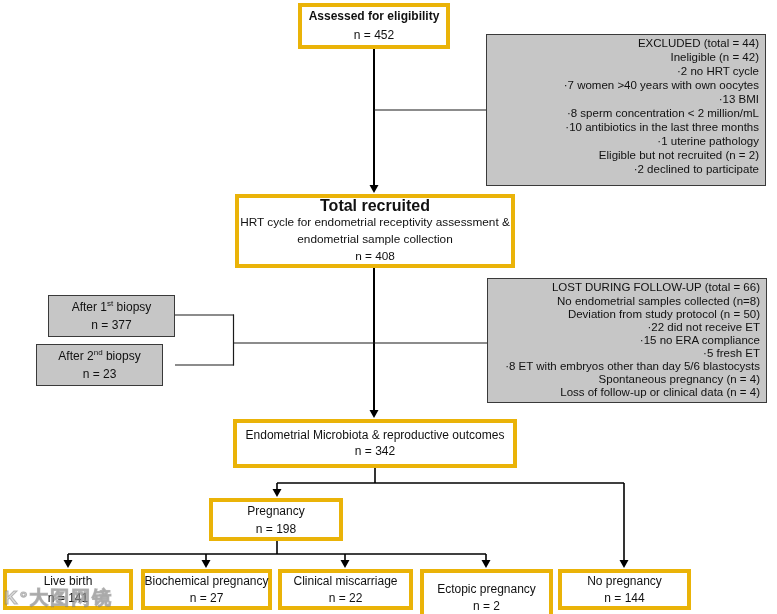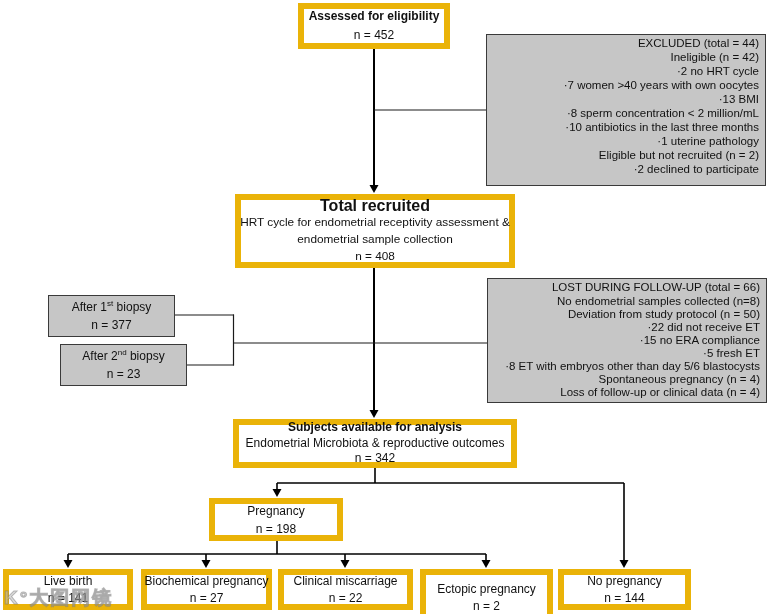--- a/index.html
+++ b/index.html
@@ -3,21 +3,21 @@
 <meta charset="utf-8">
 <style>
   html,body{margin:0;padding:0;background:#fff;}
   #stage{
     position:relative;width:777px;height:614px;background:#ffffff;
     font-family:"Liberation Sans","DejaVu Sans",sans-serif;color:#111;
     overflow:hidden;
   }
   #wires{position:absolute;left:0;top:0;width:777px;height:614px;}
   .box{
-    position:absolute;box-sizing:border-box;background:#fff;border:6px solid #eab308;
+    position:absolute;box-sizing:border-box;background:#fff;border:4px solid #eab308;
     display:flex;flex-direction:column;align-items:center;justify-content:center;
     text-align:center;font-size:12px;line-height:17px;
   }
   .box .t{white-space:nowrap;}
   .bold{font-weight:bold;}
   .gray{background:#c6c6c6;border:1.5px solid #3a3a3a;}
   .detail{
     align-items:flex-end;justify-content:flex-start;text-align:left;
     padding:1px 6px;font-size:11.5px;
   }
@@ -97,39 +97,38 @@
     <div class="t">HRT cycle for endometrial receptivity assessment &amp;</div>
     <div class="t">endometrial sample collection</div>
     <div class="t">n = 408</div>
   </div>
 
   <div class="box gray" style="left:48px;top:295px;width:127px;height:42px;line-height:18px;">
     <div class="t"><span>After 1</span><sup>st</sup><span> biopsy</span></div>
     <div class="t">n = 377</div>
   </div>
 
-  <div class="box gray" style="left:60px;top:344px;width:127px;height:42px;line-height:18px;">
+  <div class="box gray" style="left:36px;top:344px;width:127px;height:42px;line-height:18px;">
     <div class="t"><span>After 2</span><sup>nd</sup><span> biopsy</span></div>
     <div class="t">n = 23</div>
   </div>
 
   <div class="box gray detail lost" style="left:487px;top:278px;width:280px;height:125px;">
     <div class="ln" style="line-height:15px;">LOST DURING FOLLOW-UP (total = 66)</div>
     <div class="ln">No endometrial samples collected (n=8)</div>
     <div class="ln">Deviation from study protocol (n = 50)</div>
     <div class="ln ind">·22 did not receive ET</div>
     <div class="ln ind">·15 no ERA compliance</div>
     <div class="ln ind">·5 fresh ET</div>
     <div class="ln ind">·8 ET with embryos other than day 5/6 blastocysts</div>
     <div class="ln">Spontaneous pregnancy (n = 4)</div>
     <div class="ln">Loss of follow-up or clinical data (n = 4)</div>
   </div>
 
   <div class="box" style="left:233px;top:419px;width:284px;height:49px;line-height:15.5px;">
-    <div class="t bold">Subjects available for analysis</div>
     <div class="t">Endometrial Microbiota &amp; reproductive outcomes</div>
     <div class="t">n = 342</div>
   </div>
 
   <div class="box" style="left:209px;top:498px;width:134px;height:43px;line-height:18px;">
     <div class="t">Pregnancy</div>
     <div class="t">n = 198</div>
   </div>
 
   <div class="box" style="left:3px;top:569px;width:130px;height:41px;line-height:17px;">

